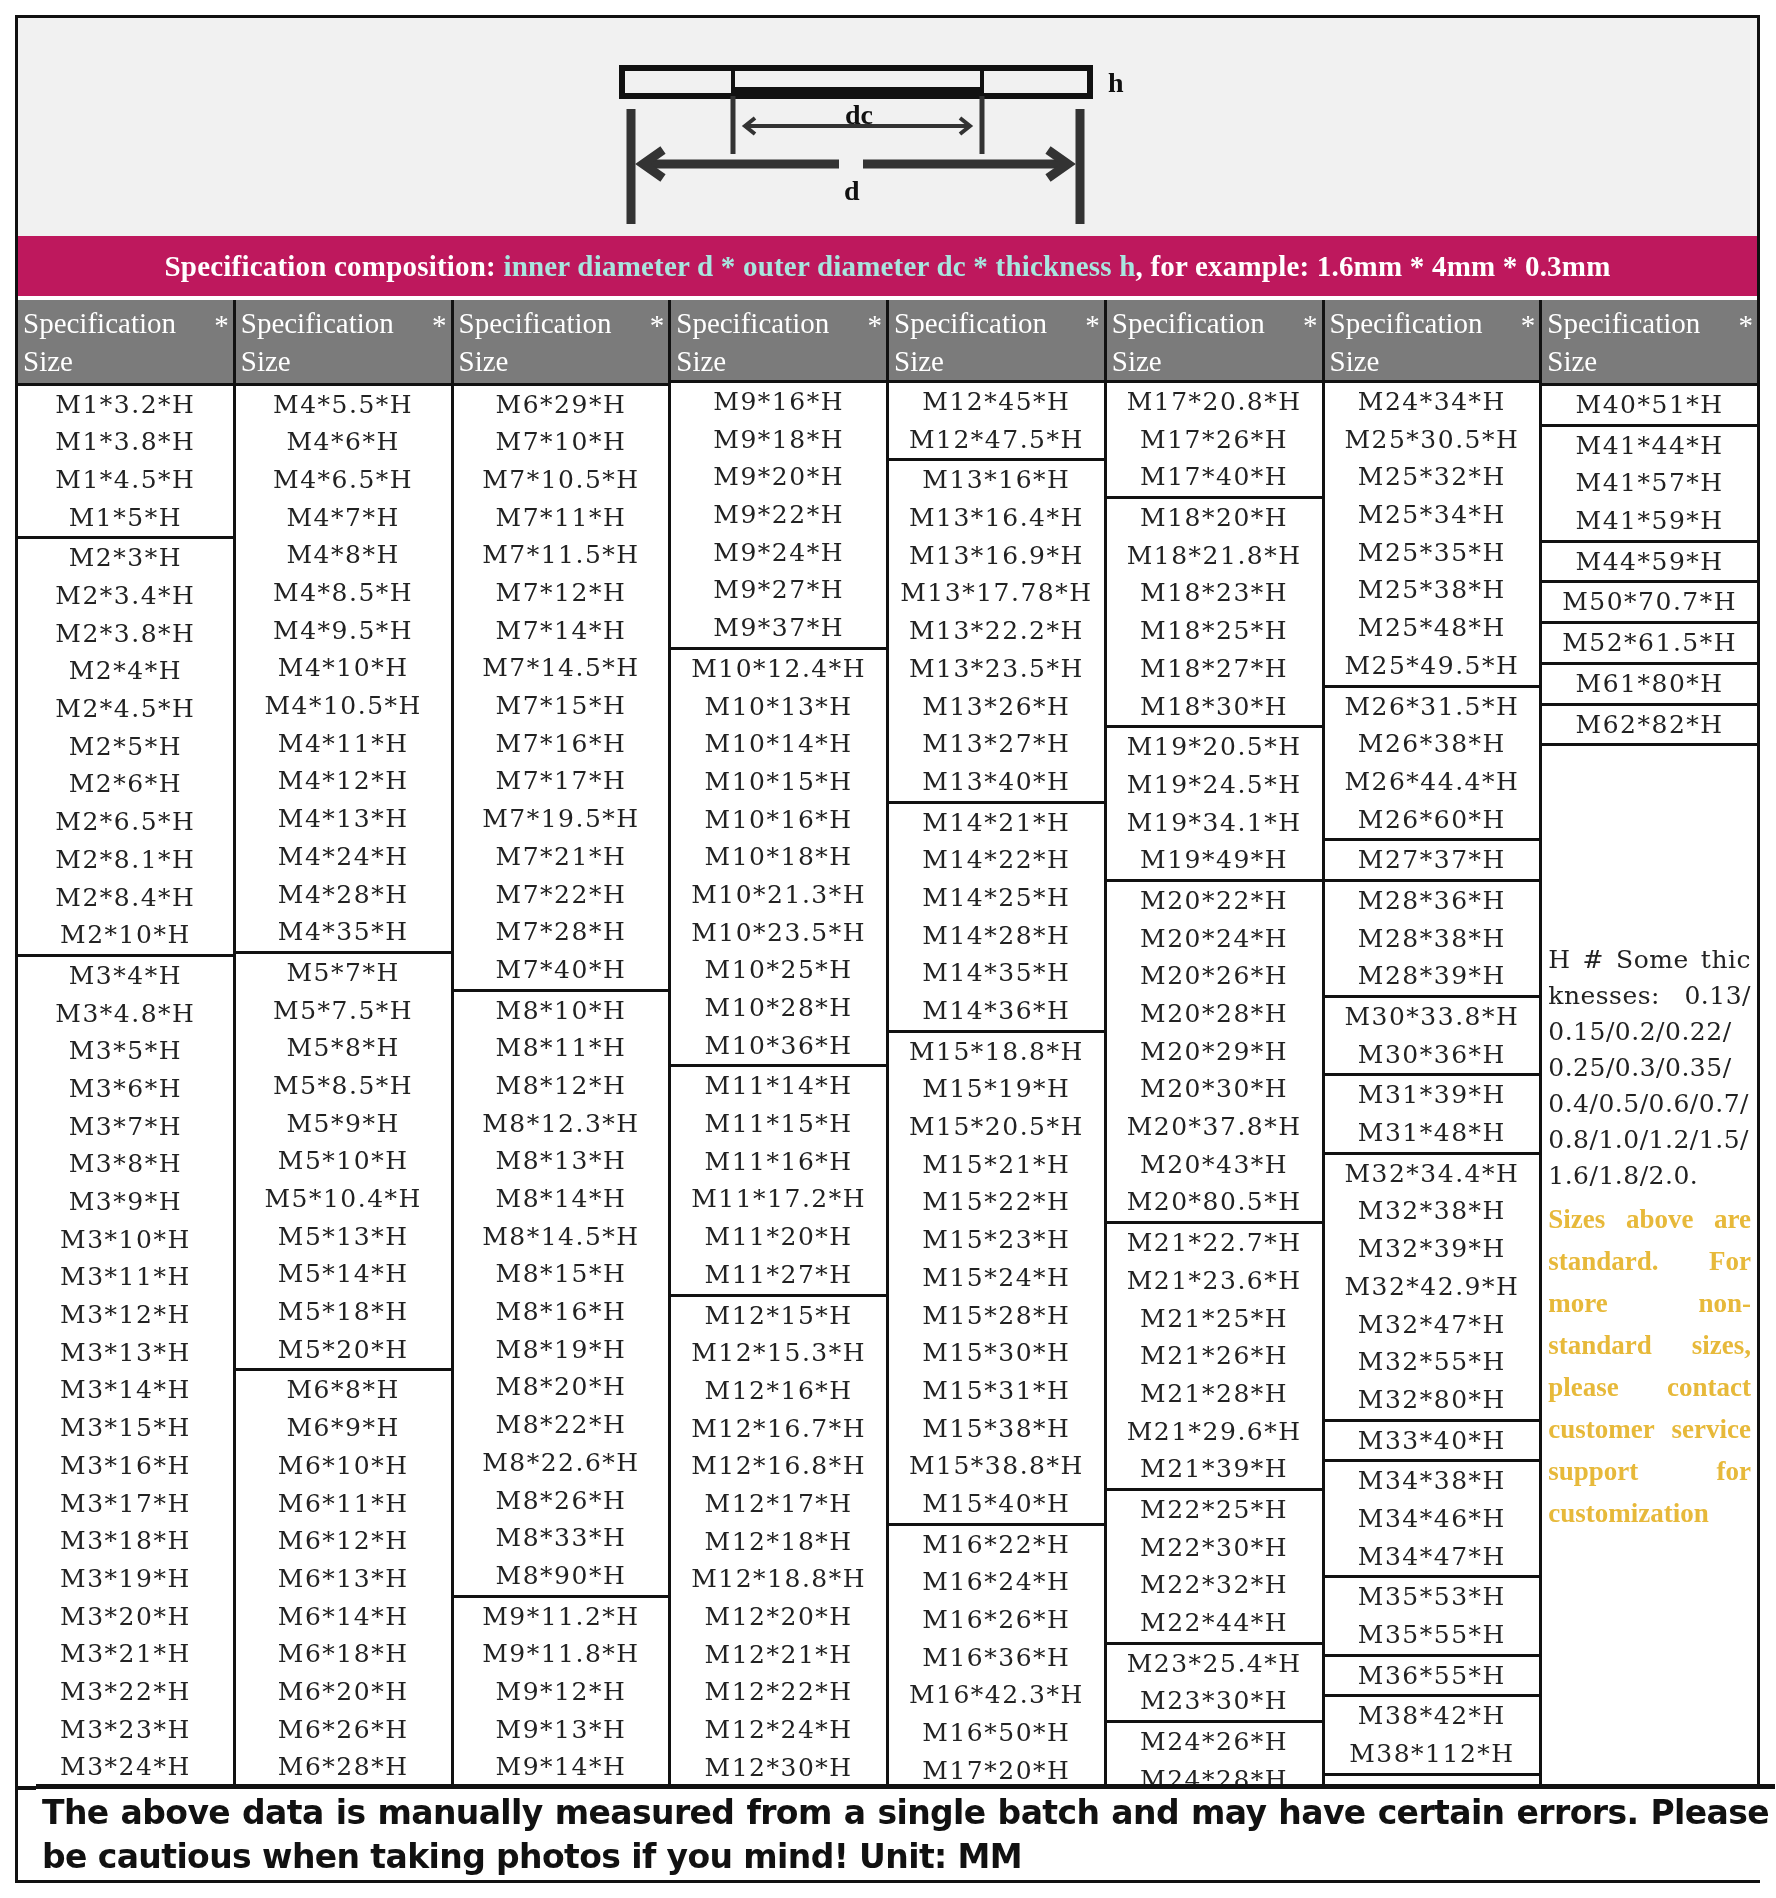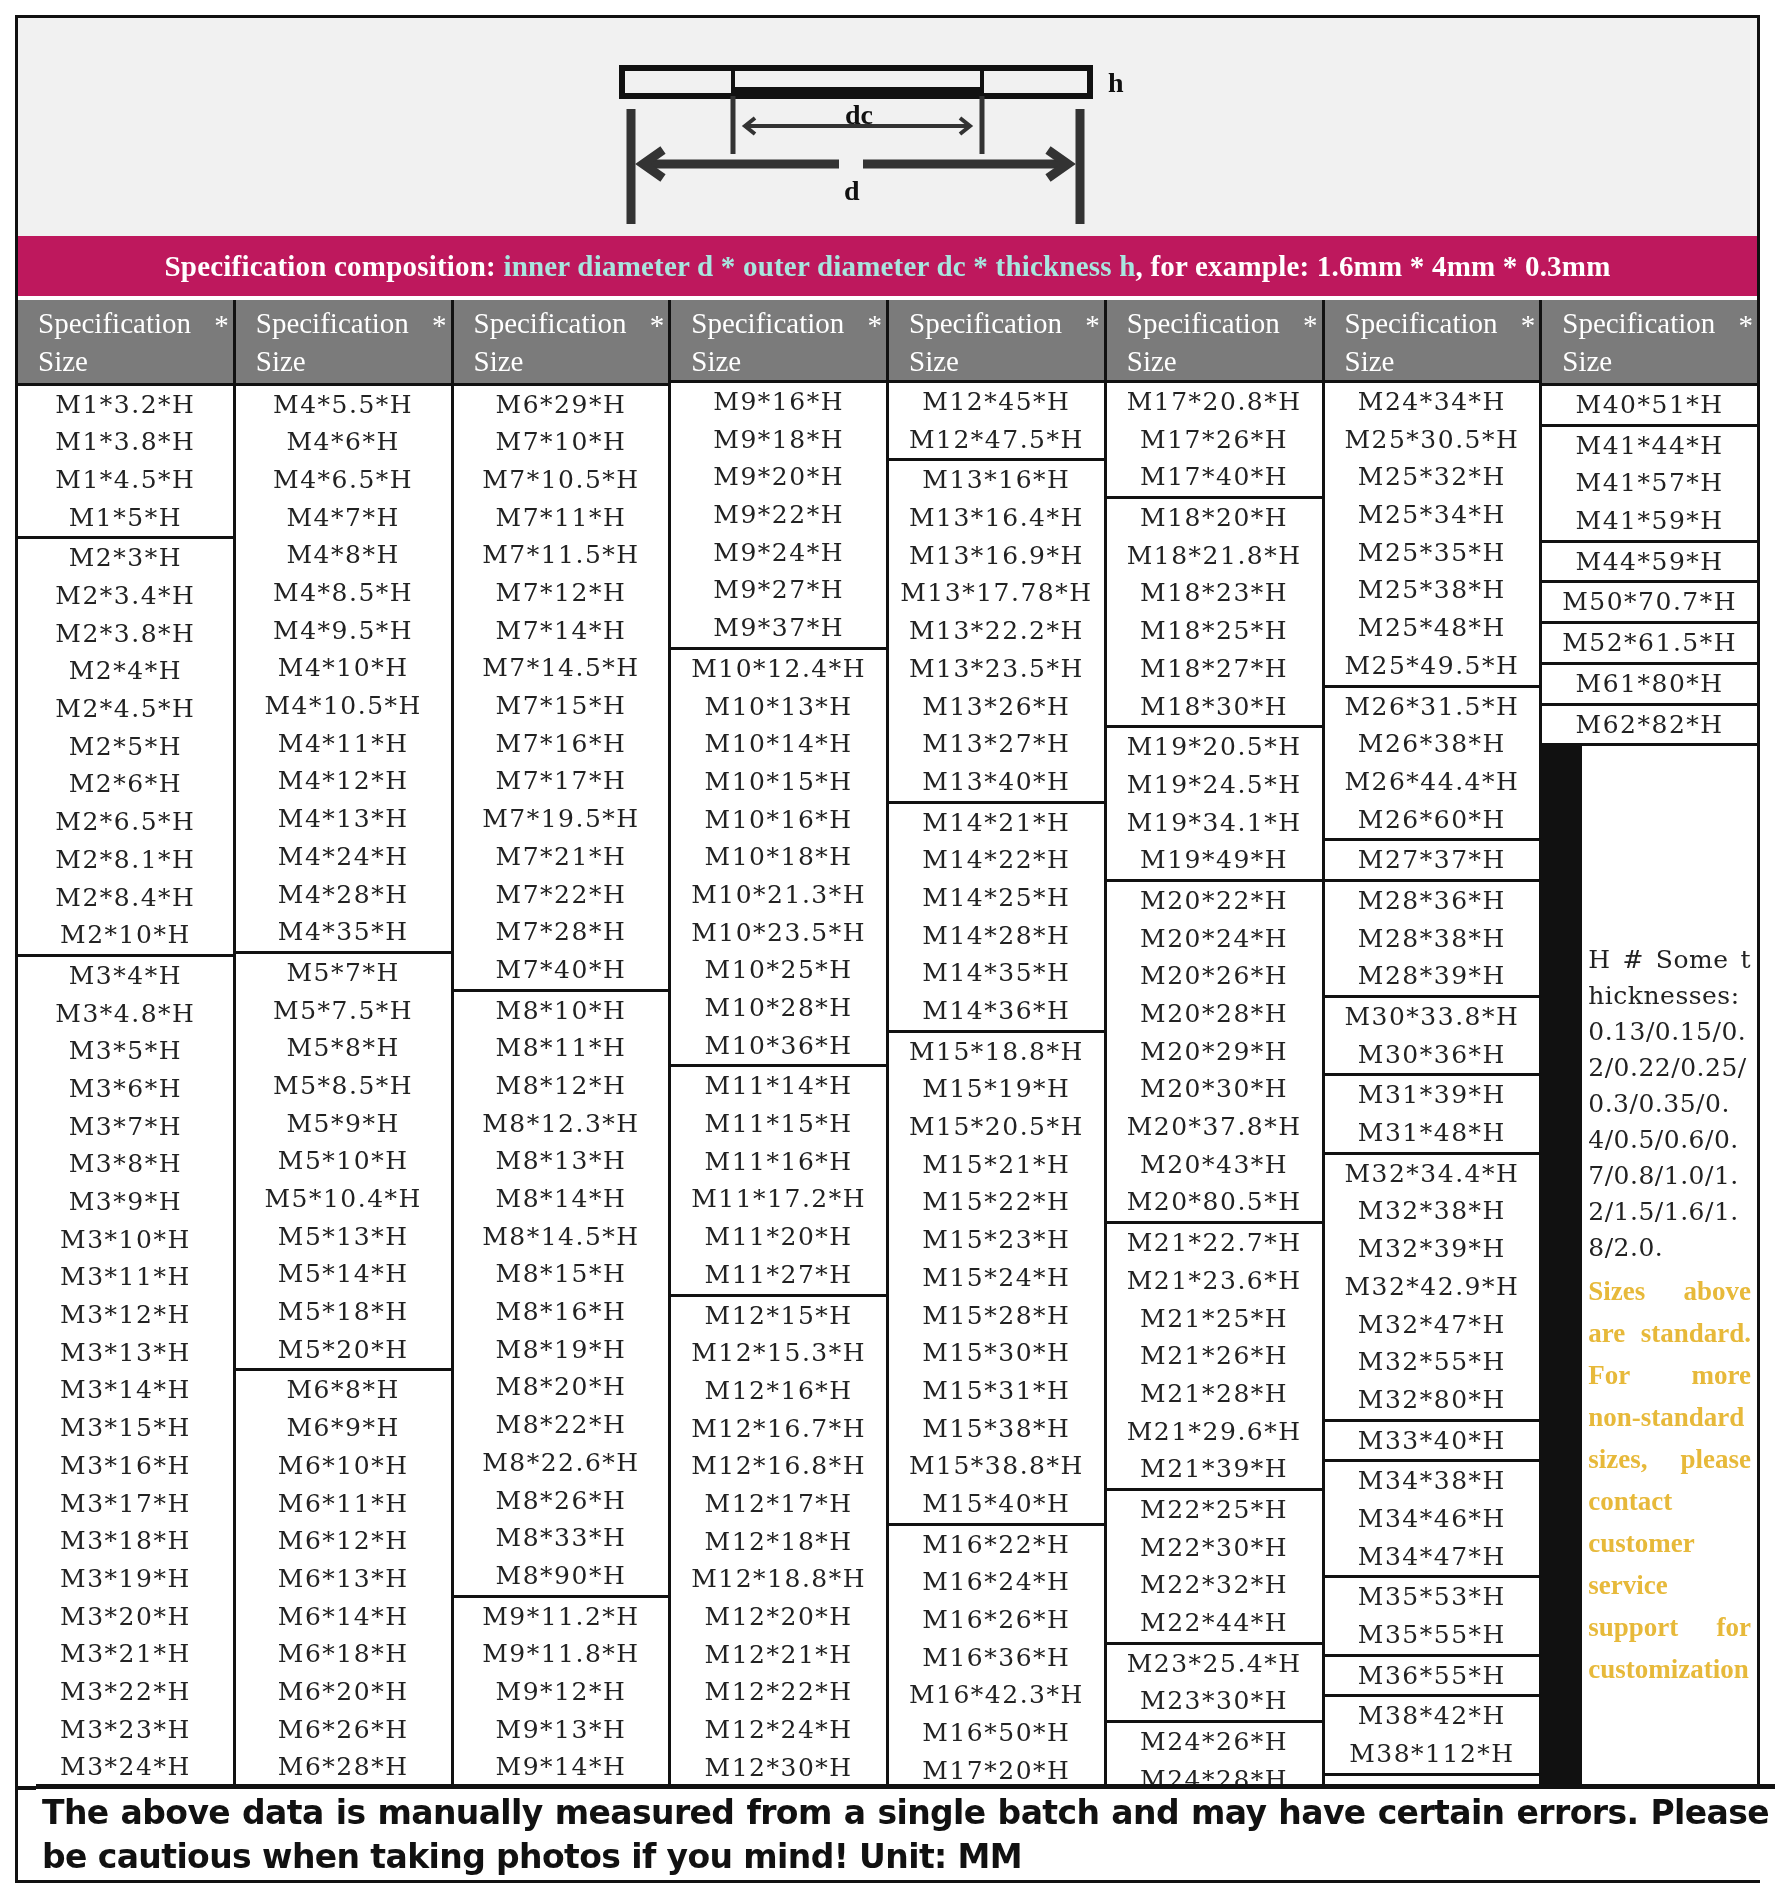--- a/index.html
+++ b/index.html
@@ -5,27 +5,27 @@
   html,body{margin:0;padding:0;background:#ffffff;}
   body{width:1776px;height:1898px;position:relative;overflow:hidden;font-family:"Liberation Serif",serif;}
   .frame{position:absolute;left:15px;top:15px;width:1745px;height:1868px;border:3px solid #111;box-sizing:border-box;background:#fff;}
   .diagram-area{position:absolute;left:0;top:0;width:100%;height:218px;background:#f1f1f1;}
   .diagram-area svg{position:absolute;left:0;top:0;}
   .banner{position:absolute;left:0;top:218px;width:100%;height:60px;background:#be185d;color:#fff;font-family:"Liberation Serif",serif;font-weight:bold;font-size:29px;line-height:60px;text-align:center;white-space:nowrap;letter-spacing:0.2px;}
   .banner .hl{color:#a8e6df;}
   .table{position:absolute;left:0;top:282px;width:100%;height:1490px;display:flex;background:#111;}
   .col{flex:1 1 0;display:flex;flex-direction:column;border-right:3px solid #111;box-sizing:border-box;}
   .col:last-child{border-right:none;}
-  .hdr{height:86px;background:#7b7b7b;color:#fff;font-family:"Liberation Serif",serif;font-size:29px;line-height:38px;padding:4px 6px 0 20px;box-sizing:border-box;position:relative;border-bottom:3px solid #111;}
+  .hdr{height:86px;background:#7b7b7b;color:#fff;font-family:"Liberation Serif",serif;font-size:29px;line-height:38px;padding:4px 6px 0 5px;box-sizing:border-box;position:relative;border-bottom:3px solid #111;}
   .hdr .star{position:absolute;right:4px;top:6px;}
   .body{flex:1;display:flex;flex-direction:column;background:#111;}
   .group{background:#fff;display:flex;flex-direction:column;margin-bottom:3px;}
   .group:last-child{margin-bottom:4px;flex:1;}
   .cell{height:37.7px;line-height:37.7px;text-align:center;font-family:"DejaVu Serif","Liberation Serif",serif;font-size:25px;color:#222;letter-spacing:1.5px;white-space:nowrap;}
-  .note{background:#fff;flex:1;padding:196px 6px 0 6px;box-sizing:border-box;margin-left:40px;}
+  .note{background:#fff;flex:1;padding:196px 6px 0 6px;box-sizing:border-box;}
   .note .blk{font-family:"DejaVu Serif",serif;font-size:25px;line-height:36px;color:#222;text-align:justify;word-break:break-all;letter-spacing:0.5px;}
   .note .gold{font-family:"Liberation Serif",serif;font-weight:bold;font-size:27px;line-height:42px;color:#e7b93a;text-align:justify;margin-top:4px;}
   .footer{position:absolute;left:18px;bottom:0;width:100%;height:96px;border-top:5px solid #111;background:#fff;box-sizing:border-box;padding:2px 6px;font-family:"DejaVu Sans",sans-serif;font-weight:bold;font-size:33px;line-height:44px;color:#111;text-align:justify;letter-spacing:-0.6px;}
 </style>
 </head>
 <body>
 
 <div class="frame">
 
   <div class="diagram-area">

